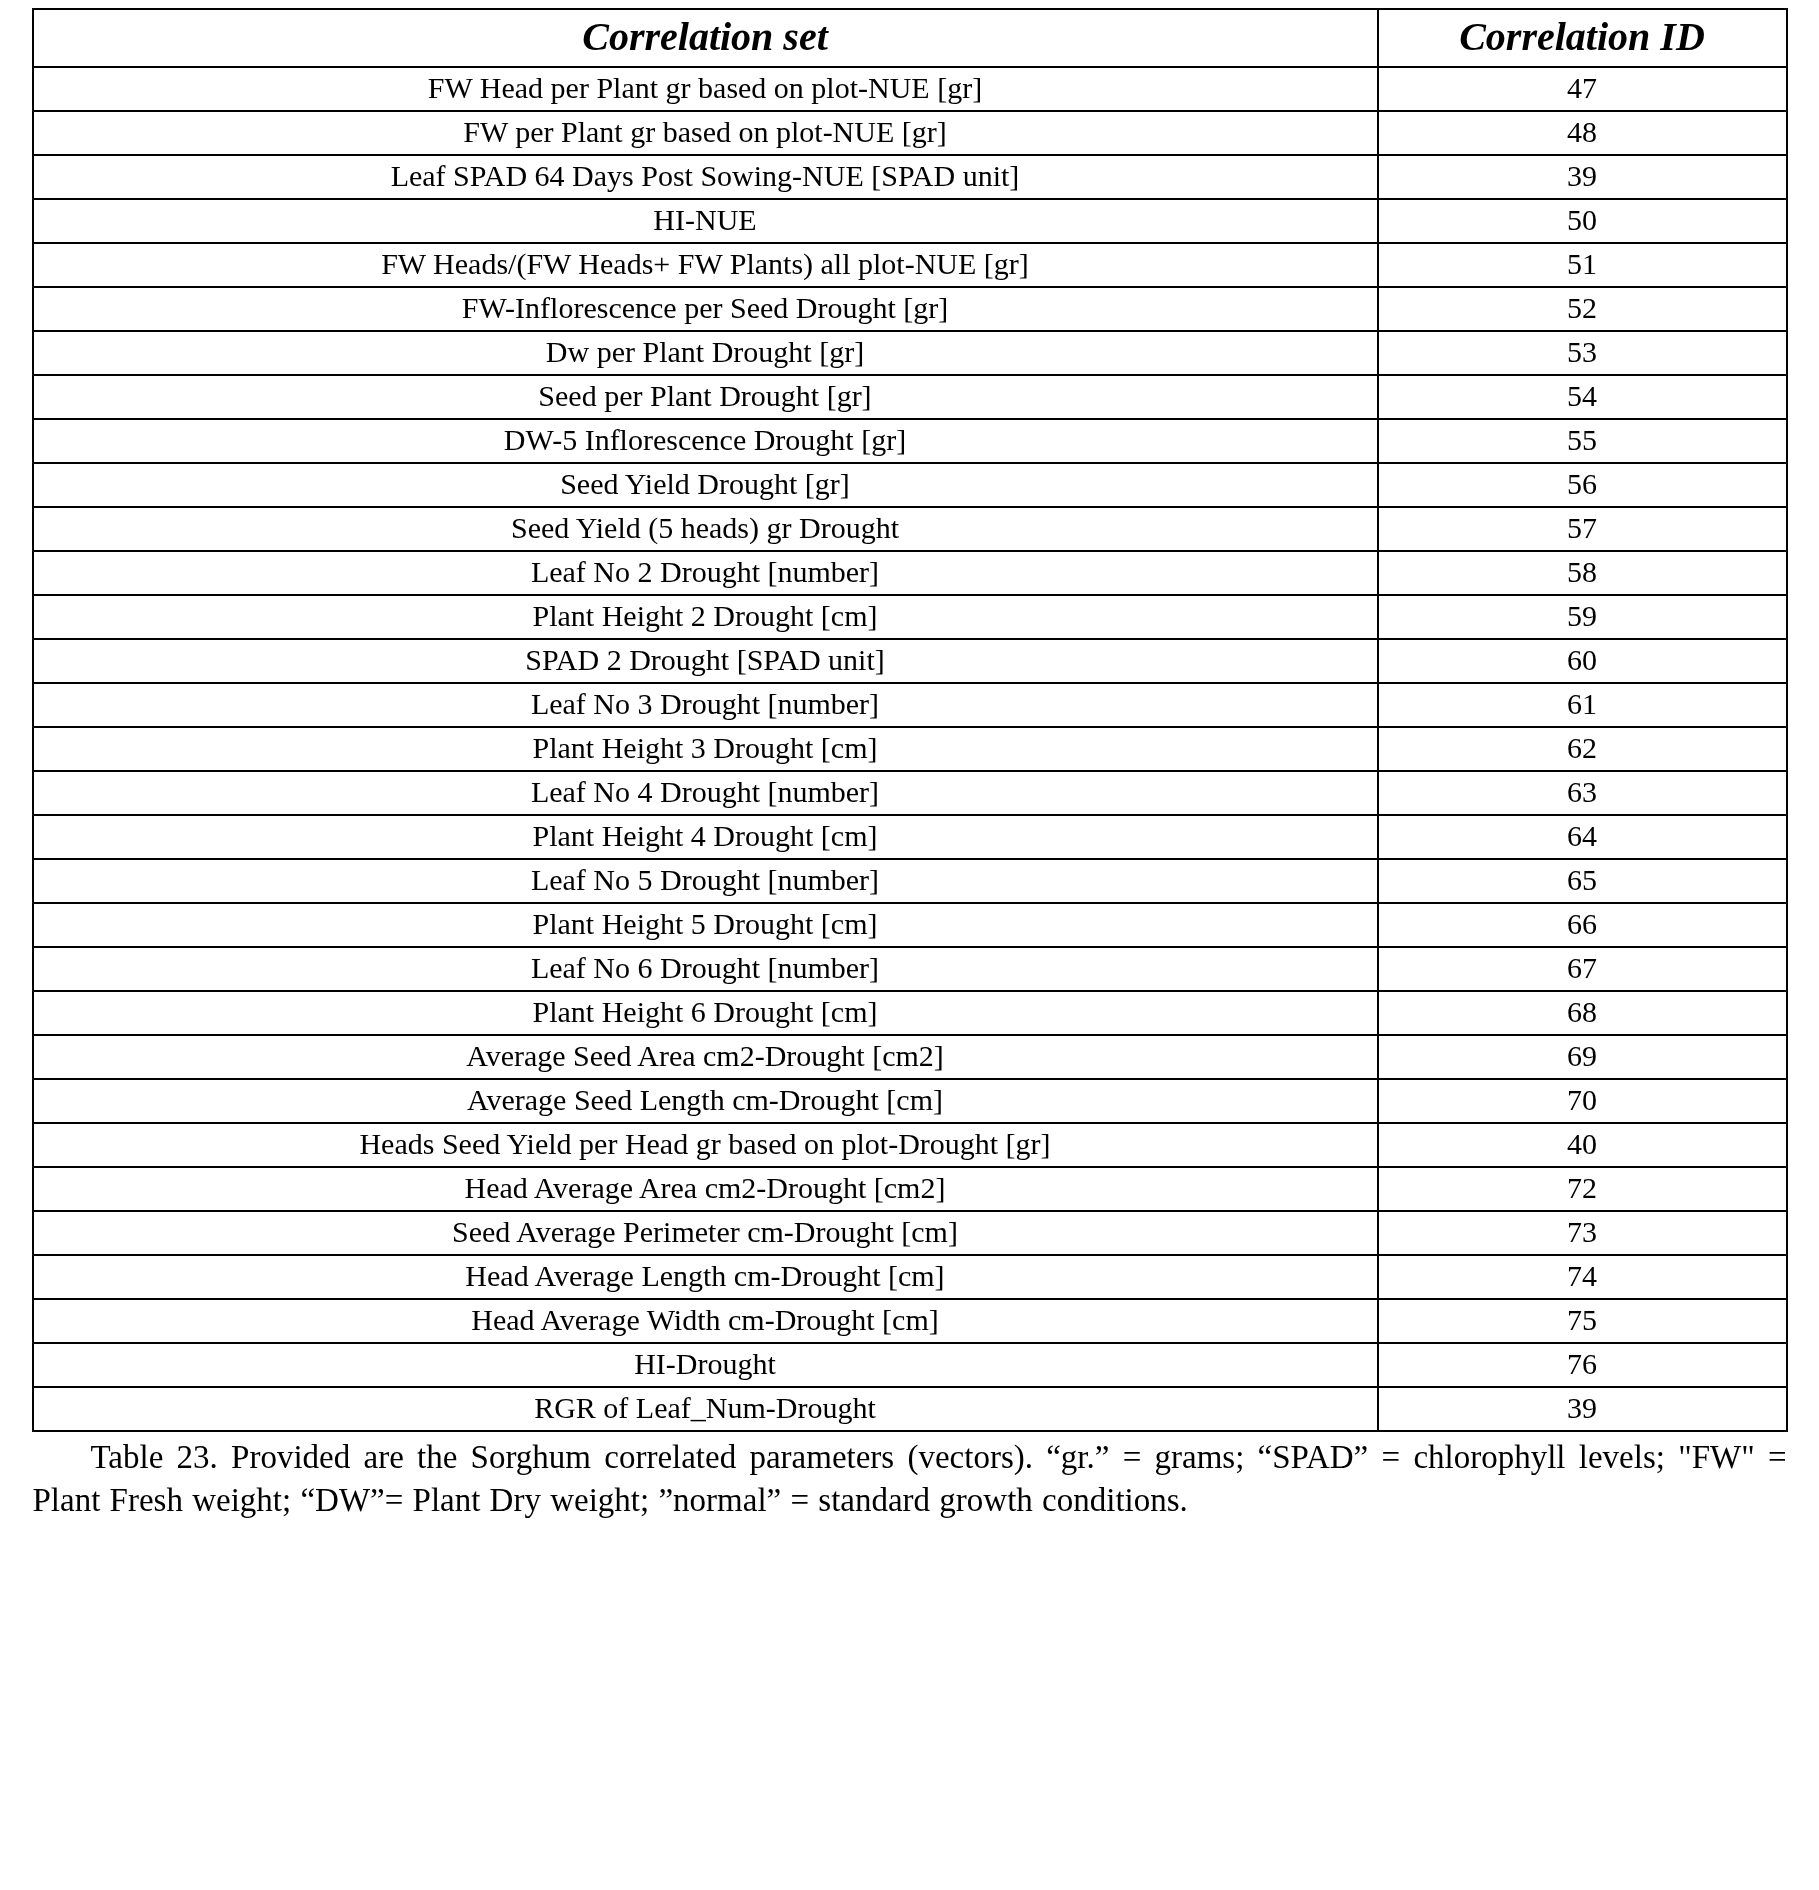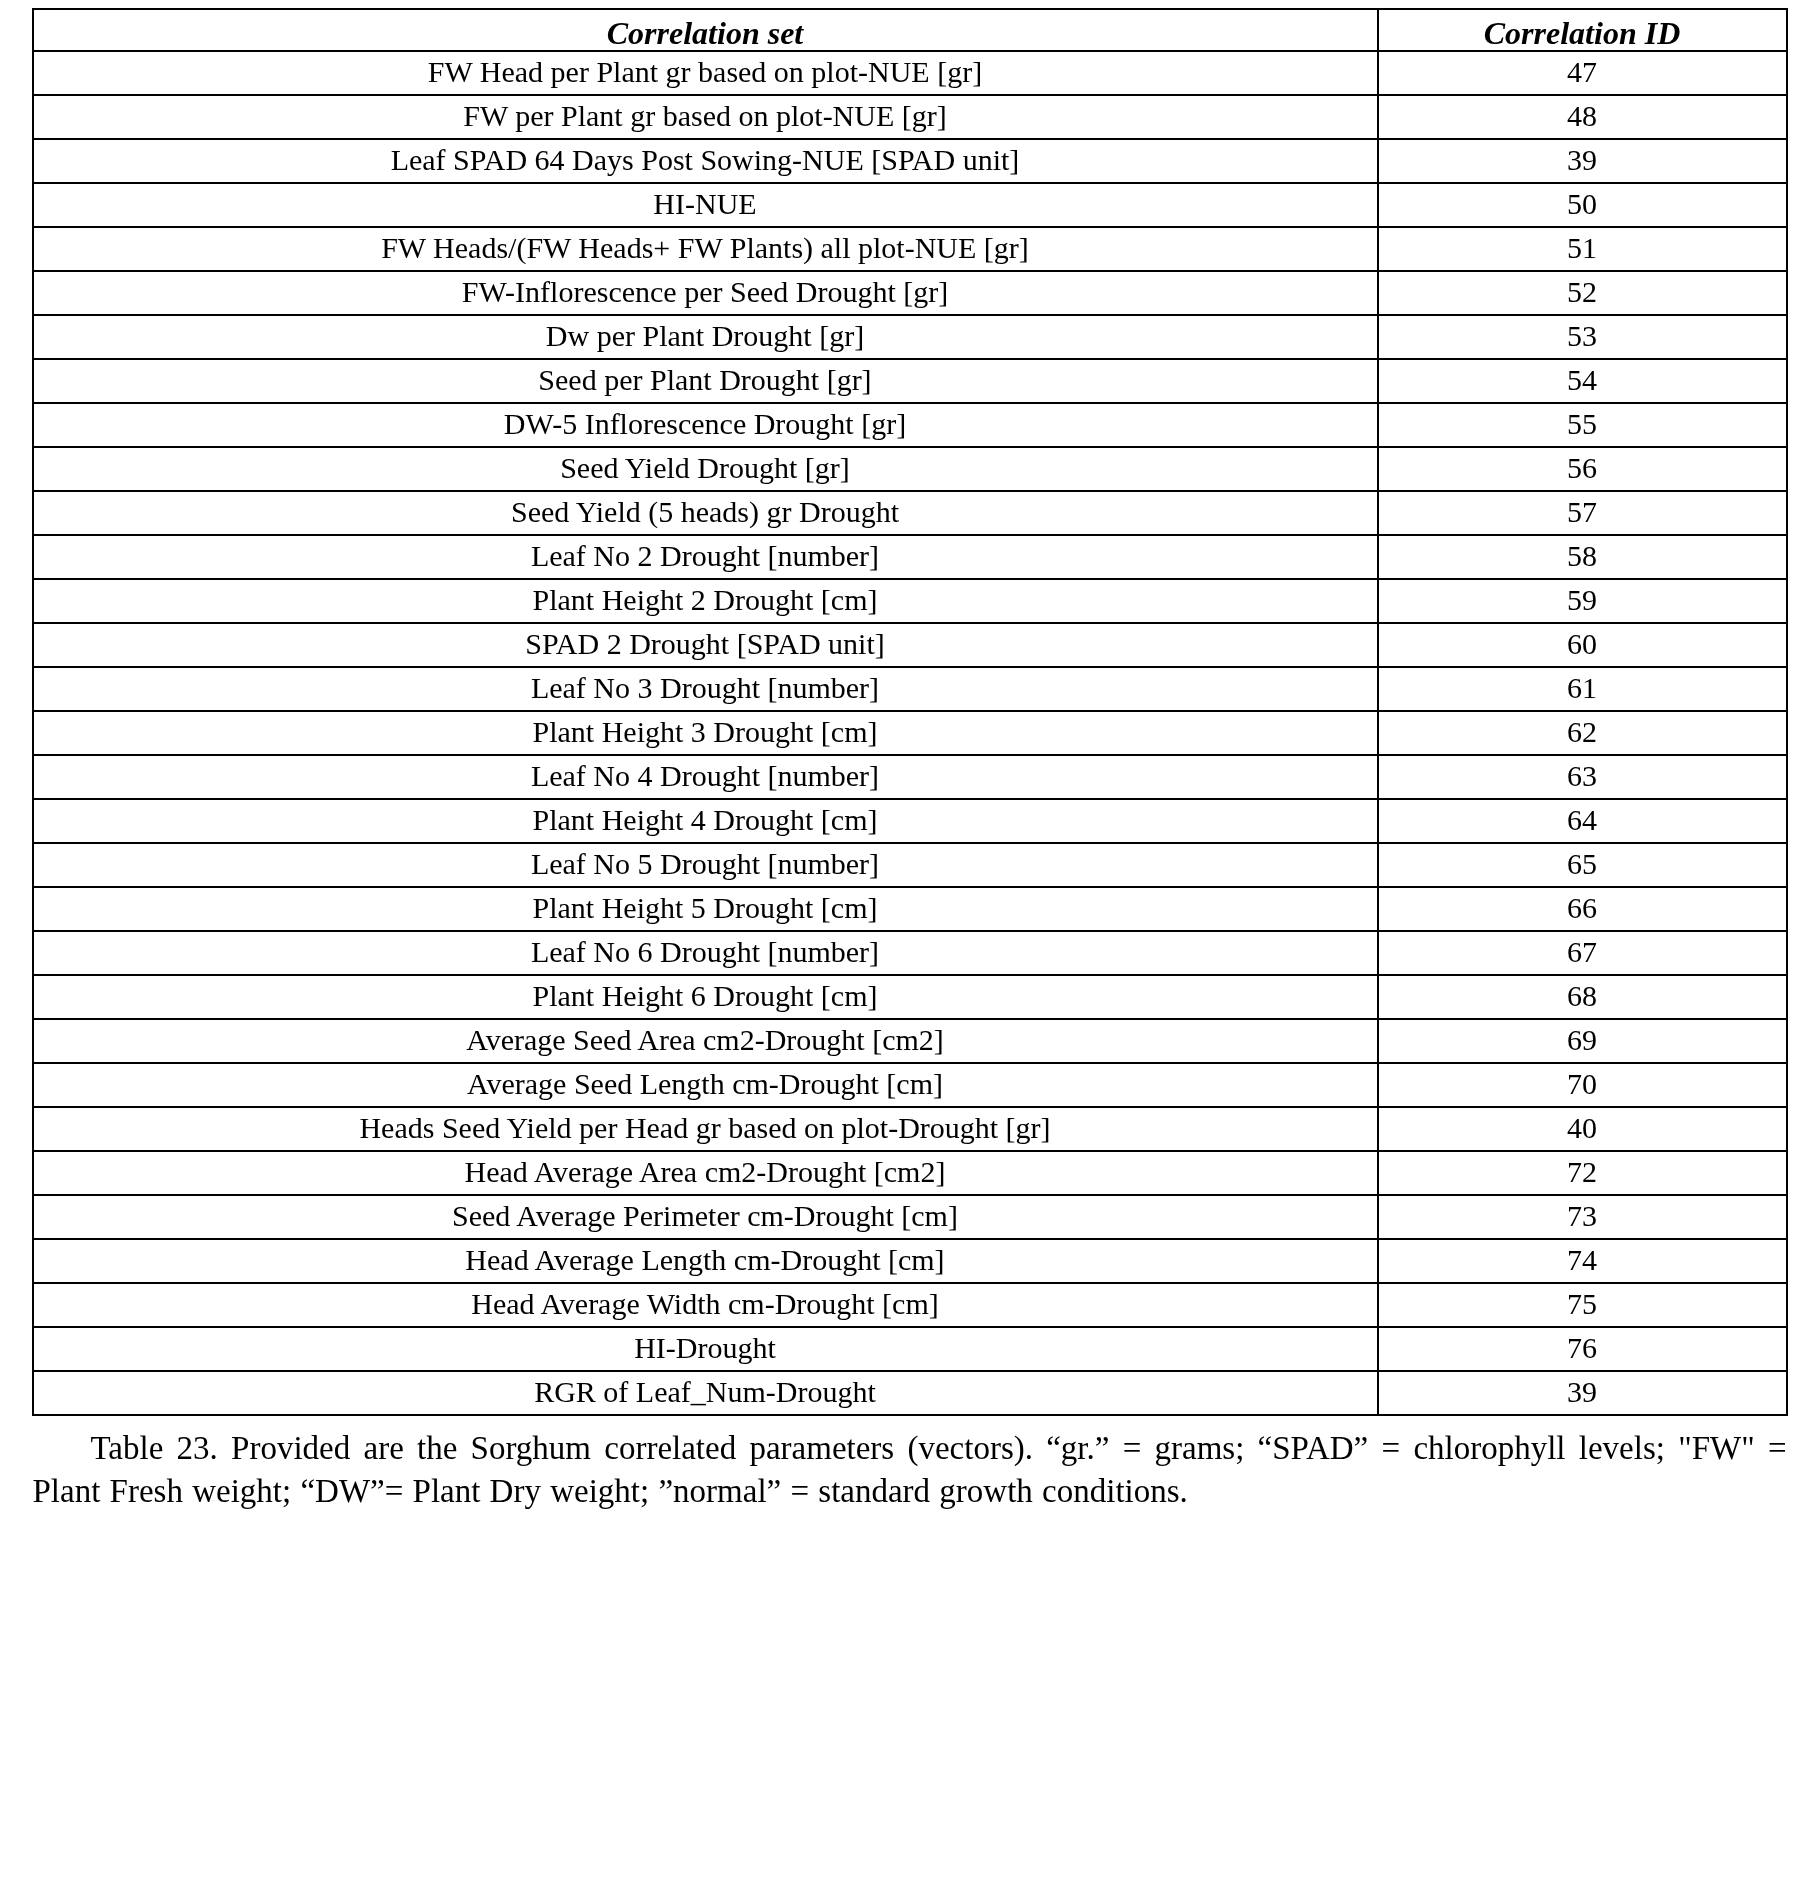--- a/index.html
+++ b/index.html
@@ -34,30 +34,30 @@
     vertical-align: middle;
     font-size: 30px;
     line-height: 1.0;
     padding: 5px 4px 7px 4px;
     white-space: nowrap;
     overflow: hidden;
   }
   table.corr th {
     font-style: italic;
     font-weight: bold;
-    font-size: 32px;
-    padding: 7px 4px 1px 4px;
+    font-size: 40px;
+    padding: 7px 4px 9px 4px;
     border-radius: 19px;
   }
   col.c-set { width: 1345px; }
   col.c-id  { width: 409px; }
 
   .caption {
     width: 1754px;
-    margin: 11px auto 0 auto;
+    margin: 4px auto 0 auto;
     font-size: 33px;
     line-height: 1.30;
     text-align: justify;
     text-indent: 58px;
     word-spacing: 1px;
   }
 </style>
 </head>
 <body>
 

